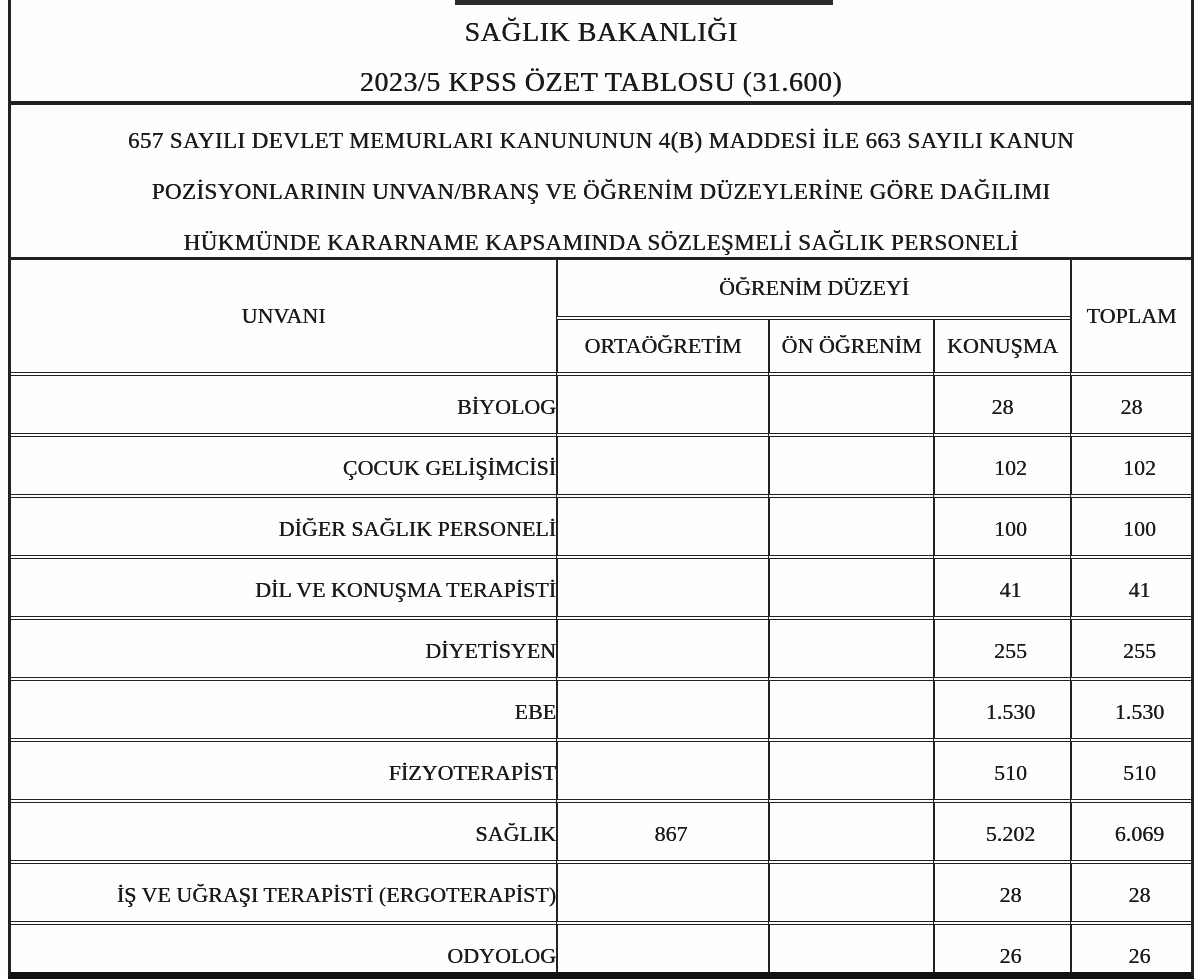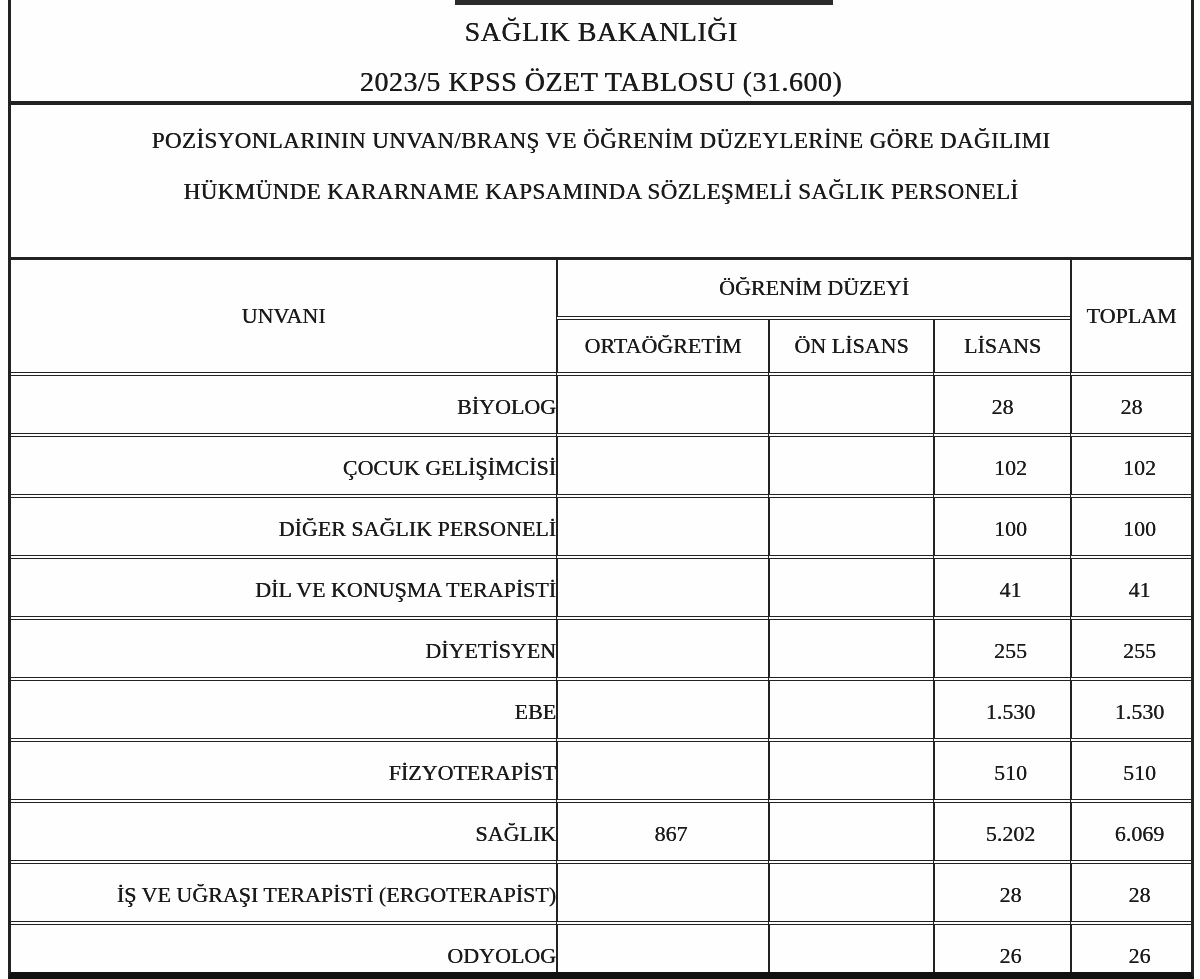--- a/index.html
+++ b/index.html
@@ -89,42 +89,43 @@
   <div class="top-remnant"></div>
 
   <div class="doc">
 
     <div class="title-block">
       <div class="title-line">SAĞLIK BAKANLIĞI</div>
       <div class="title-line">2023/5 KPSS ÖZET TABLOSU (31.600)</div>
     </div>
 
     <div class="subtitle-block">
+      <div class="subtitle-line">657 SAYILI DEVLET MEMURLARI KANUNUNUN 4(B) MADDESİ İLE 663 SAYILI KANUN</div>
       <div class="subtitle-line">POZİSYONLARININ UNVAN/BRANŞ VE ÖĞRENİM DÜZEYLERİNE GÖRE DAĞILIMI</div>
       <div class="subtitle-line">HÜKMÜNDE KARARNAME KAPSAMINDA SÖZLEŞMELİ SAĞLIK PERSONELİ</div>
     </div>
 
     <table class="tbl">
       <colgroup>
         <col style="width:545px">
         <col style="width:212px">
         <col style="width:165px">
         <col style="width:137px">
         <col>
       </colgroup>
       <thead>
         <tr class="hrow1">
           <th class="thc spanv" rowspan="2">UNVANI</th>
           <th class="thc bl ogrenim" colspan="3">ÖĞRENİM DÜZEYİ</th>
           <th class="thc bl spanv" rowspan="2">TOPLAM</th>
         </tr>
         <tr class="hrow2">
           <th class="thc bl">ORTAÖĞRETİM</th>
-          <th class="thc bl">ÖN LİSANS</th>
-          <th class="thc bl">LİSANS</th>
+          <th class="thc bl">ÖN ÖĞRENİM</th>
+          <th class="thc bl">KONUŞMA</th>
         </tr>
       </thead>
       <tbody>
         <tr>
           <td class="lbl">BİYOLOG</td>
           <td class="num bl"></td>
           <td class="num bl"></td>
           <td class="num bl">28</td>
           <td class="num bl">28</td>
         </tr>

